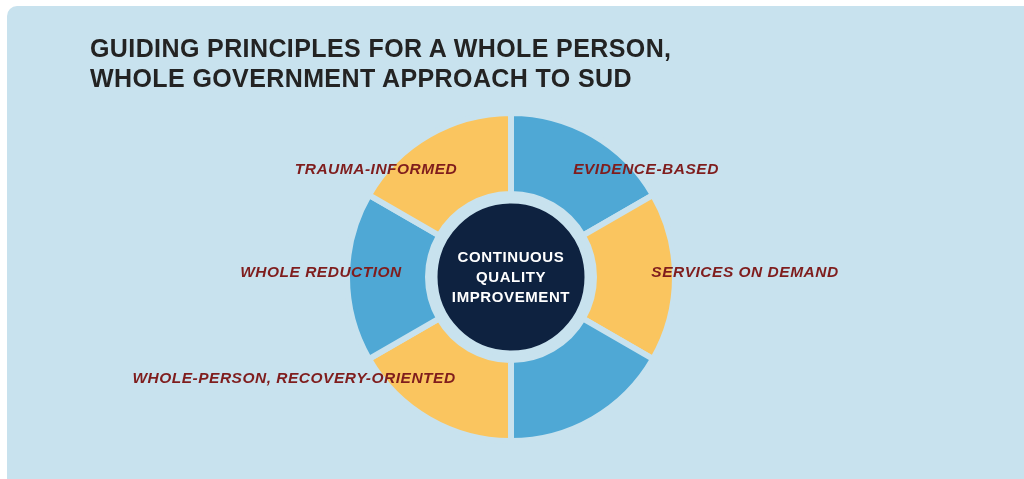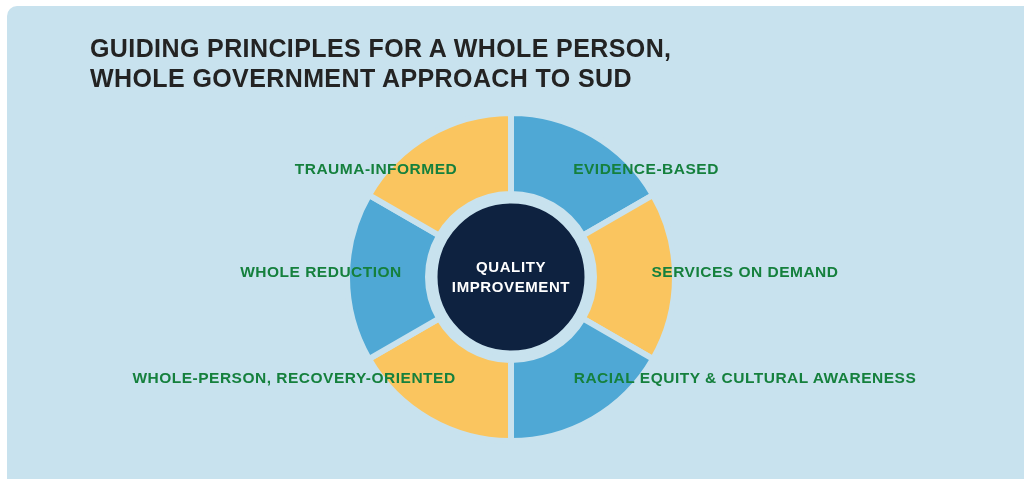--- a/index.html
+++ b/index.html
@@ -48,24 +48,25 @@
     color: #ffffff;
     font-weight: bold;
     font-size: 15px;
     line-height: 20px;
     letter-spacing: 0.6px;
   }
   .seg-label {
     position: absolute;
     transform: translate(-50%, -50%);
     white-space: nowrap;
-    color: #15803d;
+    color: #7f1d1d;
     font-weight: bold;
     font-size: 15.5px;
     letter-spacing: 0.5px;
+    font-style: italic;
   }
   
   .lbl-trauma   { left: 369px; top: 163px; }
   .lbl-evidence { left: 639px; top: 163px; text-align: right; }
   .lbl-harm     { left: 314px; top: 266px; }
   .lbl-services { left: 738px; top: 266px; }
   .lbl-whole    { left: 287px; top: 372px; }
   .lbl-racial   { left: 738px; top: 372px; }
 </style>
 </head>
@@ -82,24 +83,24 @@
       <path d="M 504.00 107.00 A 164 164 0 0 1 646.03 189.00 L 575.88 229.50 A 83 83 0 0 0 504.00 188.00 Z" fill="#4fa8d5" stroke="#c8e2ee" stroke-width="6" stroke-linejoin="round"></path>
       <path d="M 646.03 189.00 A 164 164 0 0 1 646.03 353.00 L 575.88 312.50 A 83 83 0 0 0 575.88 229.50 Z" fill="#fac55f" stroke="#c8e2ee" stroke-width="6" stroke-linejoin="round"></path>
       <path d="M 646.03 353.00 A 164 164 0 0 1 504.00 435.00 L 504.00 354.00 A 83 83 0 0 0 575.88 312.50 Z" fill="#4fa8d5" stroke="#c8e2ee" stroke-width="6" stroke-linejoin="round"></path>
       <path d="M 504.00 435.00 A 164 164 0 0 1 361.97 353.00 L 432.12 312.50 A 83 83 0 0 0 504.00 354.00 Z" fill="#fac55f" stroke="#c8e2ee" stroke-width="6" stroke-linejoin="round"></path>
       <path d="M 361.97 353.00 A 164 164 0 0 1 361.97 189.00 L 432.12 229.50 A 83 83 0 0 0 432.12 312.50 Z" fill="#4fa8d5" stroke="#c8e2ee" stroke-width="6" stroke-linejoin="round"></path>
       <path d="M 361.97 189.00 A 164 164 0 0 1 504.00 107.00 L 504.00 188.00 A 83 83 0 0 0 432.12 229.50 Z" fill="#fac55f" stroke="#c8e2ee" stroke-width="6" stroke-linejoin="round"></path>
       <circle cx="504" cy="271" r="76" fill="#0e2240" stroke="#c8e2ee" stroke-width="5"></circle>
     </svg>
 
   <div class="center-text">
+    <div>CONTINUOUS</div>
     <div>QUALITY</div>
     <div>IMPROVEMENT</div>
   </div>
 
   <div class="seg-label lbl-evidence">EVIDENCE-BASED</div>
   <div class="seg-label lbl-services">SERVICES ON DEMAND</div>
-  <div class="seg-label lbl-racial">RACIAL EQUITY &amp; CULTURAL AWARENESS</div>
   <div class="seg-label lbl-whole">WHOLE-PERSON, RECOVERY-ORIENTED</div>
   <div class="seg-label lbl-harm">WHOLE REDUCTION</div>
   <div class="seg-label lbl-trauma">TRAUMA-INFORMED</div>
 
 </div>
 
 </body></html>

